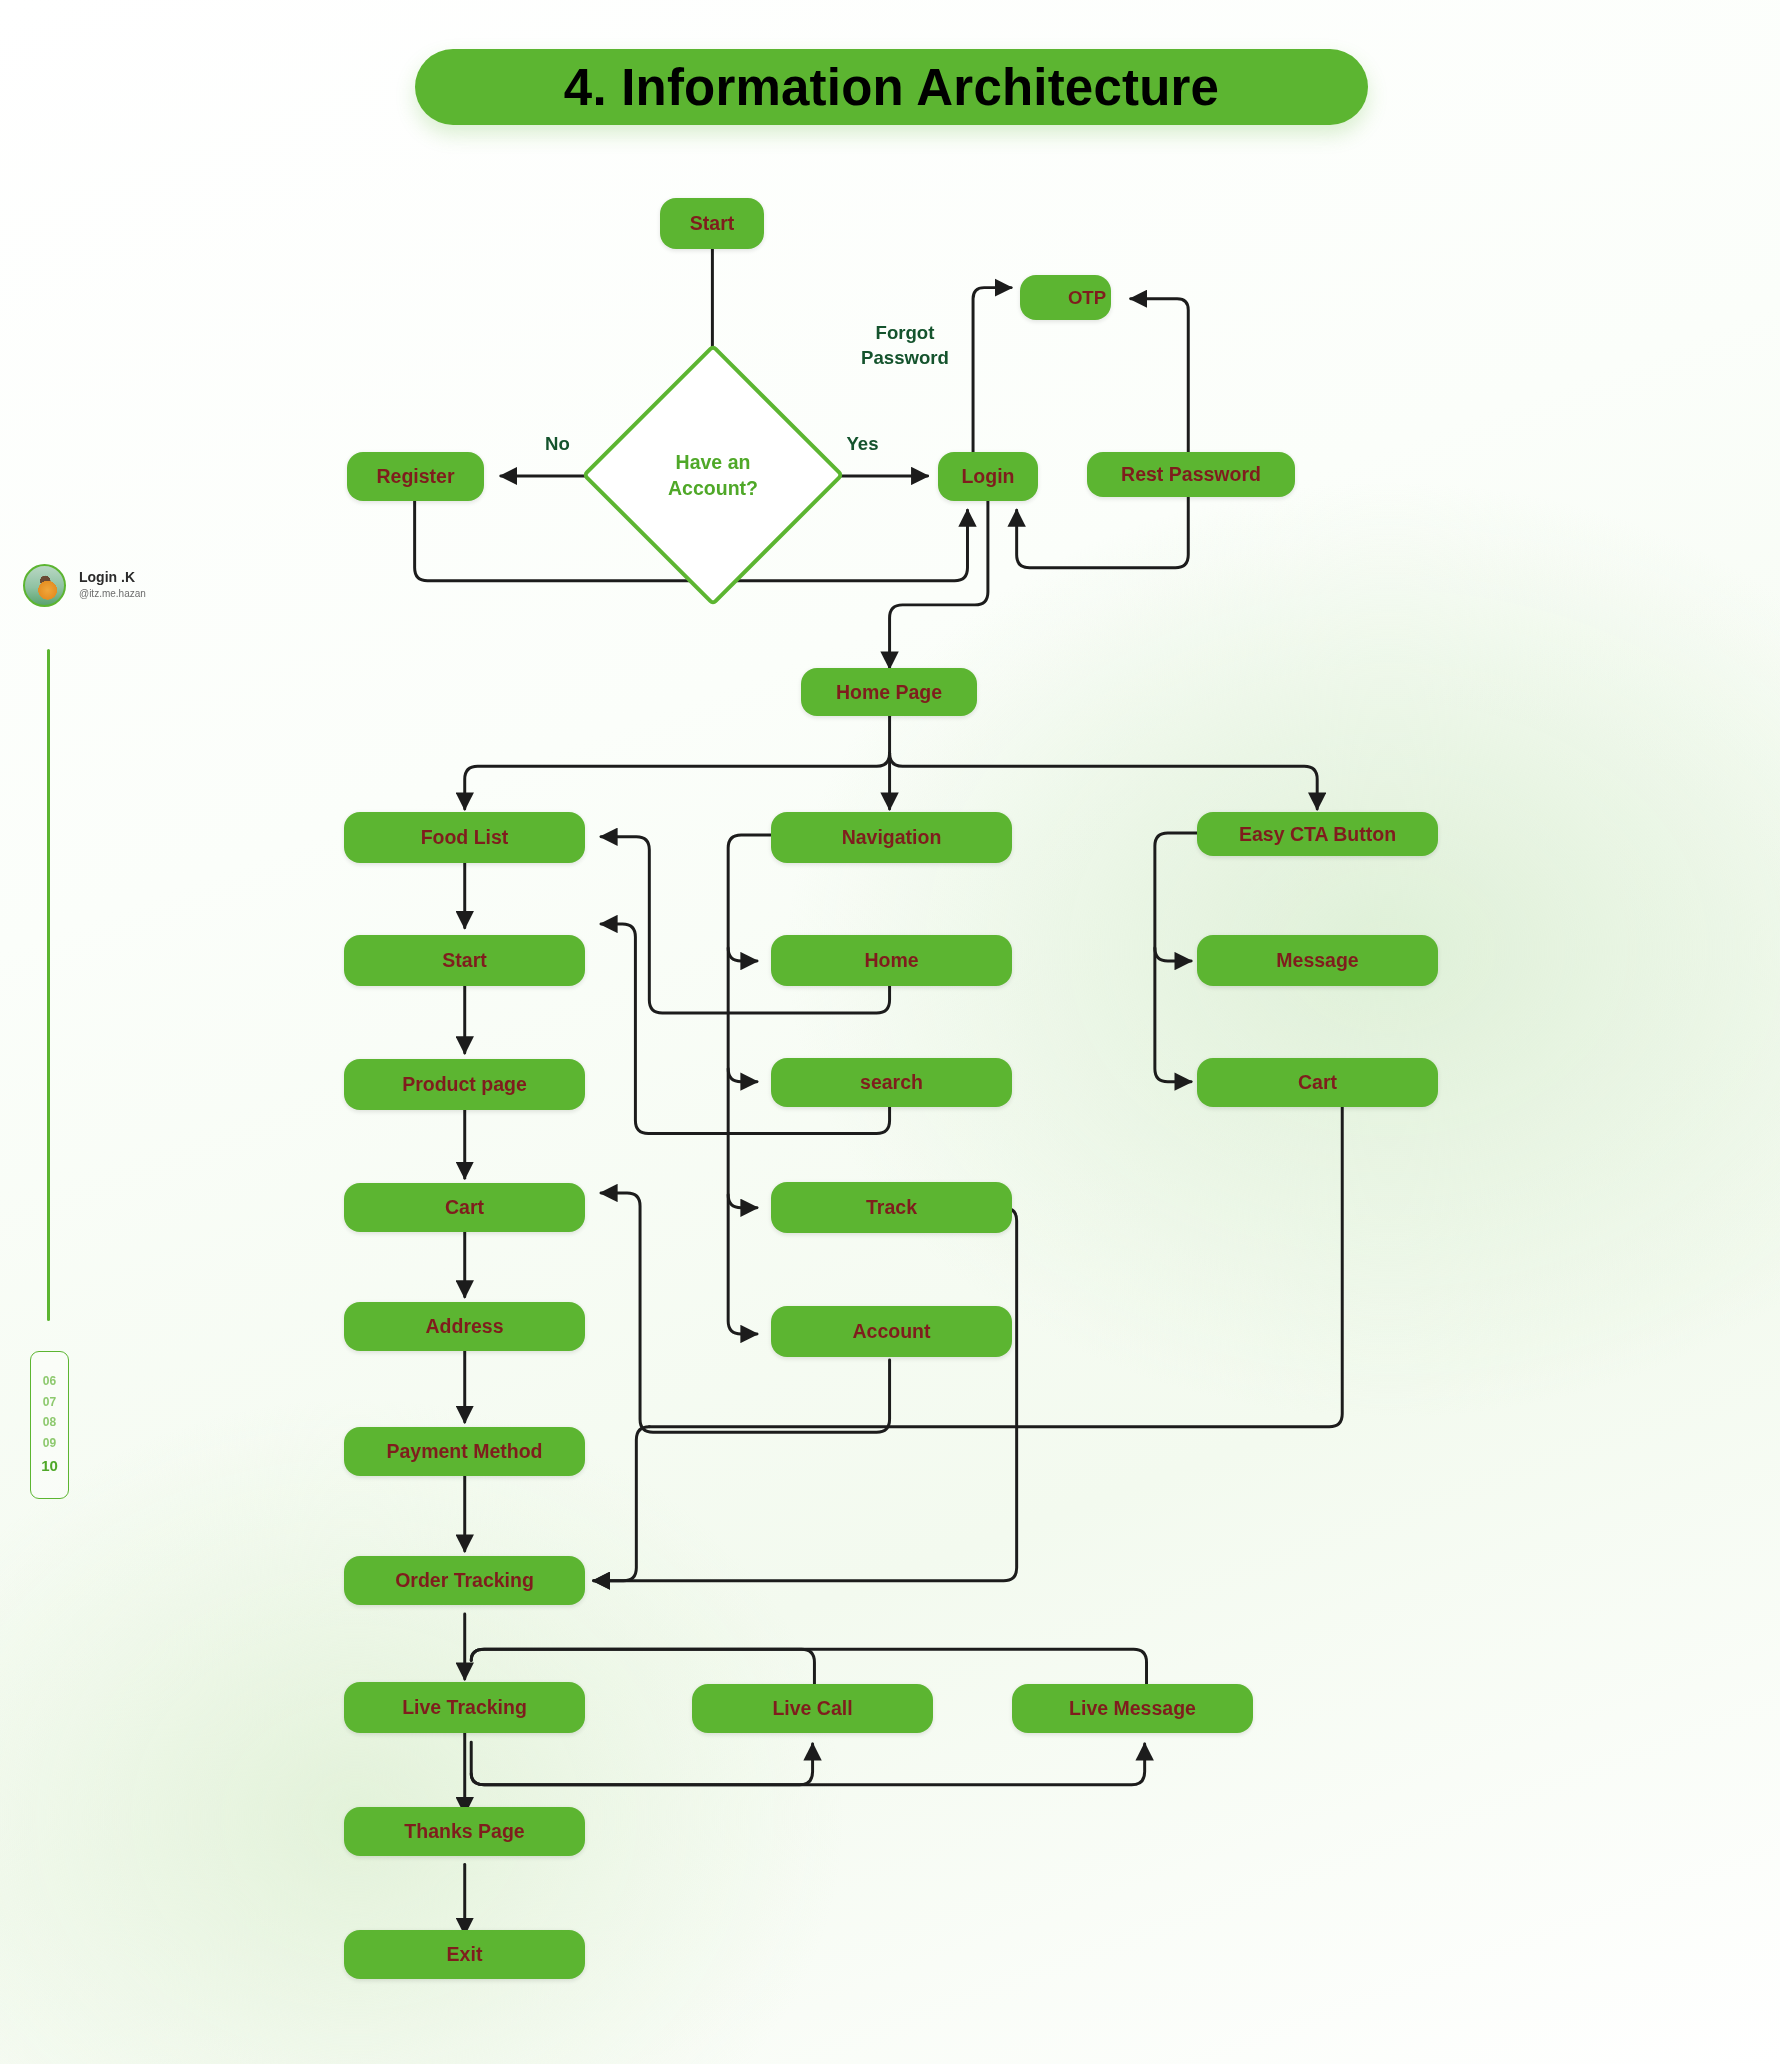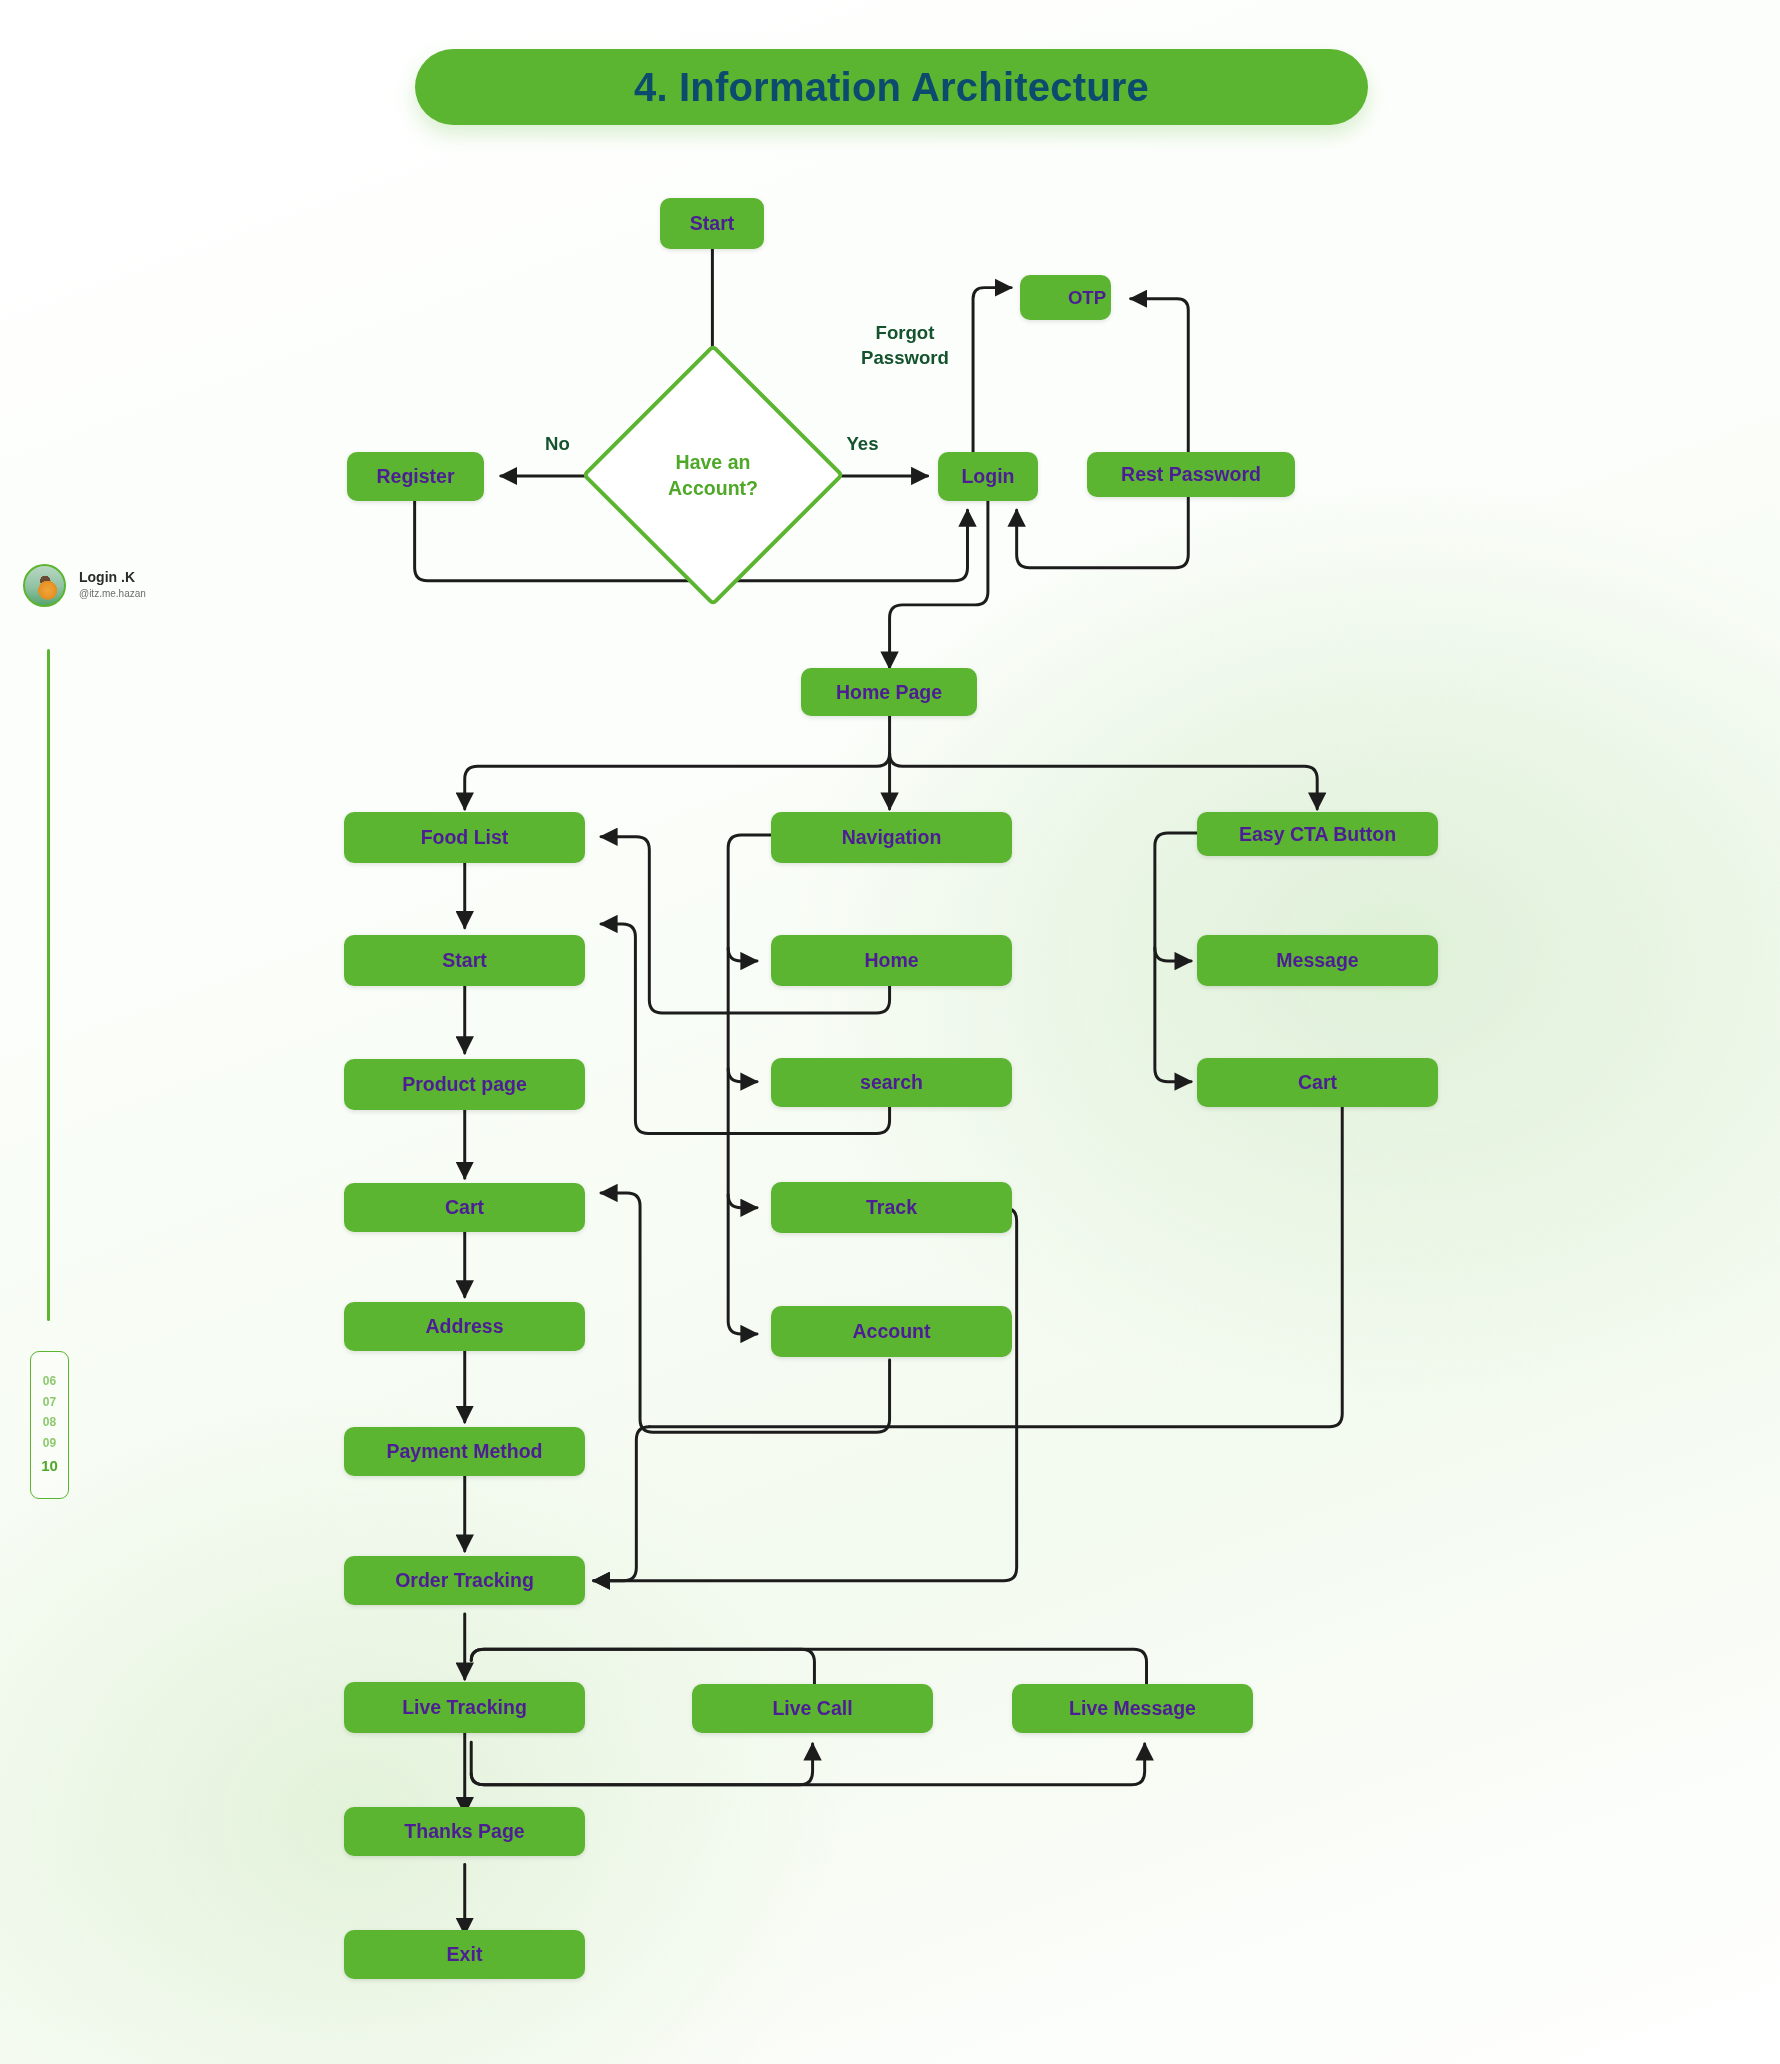--- a/index.html
+++ b/index.html
@@ -16,21 +16,21 @@
   }
 
   
   #title-pill {
     position:absolute; left:415px; top:49px; width:953px; height:76px;
     background:#5cb531; border-radius:38px;
     display:flex; align-items:center; justify-content:center;
     box-shadow:0 9.3px 20.4px rgba(92,181,49,0.22);
   }
   #title-pill .t {
-    color:#0c4a6e; font-size:40px; font-weight:700; letter-spacing:0.2px;
+    color:#000000; font-size:51px; font-weight:700; letter-spacing:0.2px;
   }
 
   
   #avatar-wrap {
     position:absolute; left:23px; top:564px; width:43px; height:43px;
     border-radius:50%;
     background:
       radial-gradient(circle at 58% 62%, #f0a63a 0%, #e58e22 28%, rgba(0,0,0,0) 29%),
       radial-gradient(circle at 52% 38%, #6b4a33 0%, #6b4a33 16%, rgba(0,0,0,0) 17%),
       linear-gradient(180deg, #b9d7c4 0%, #8fc2a2 55%, #5aa36e 100%);
@@ -57,23 +57,23 @@
   }
   #pager .pg { font-size:12px; color:#8dc96e; line-height:1.55; font-weight:600; }
   #pager .pg.active { color:#4fa828; font-weight:800; font-size:15px; }
 
   
   #flow { position:absolute; left:0; top:0; width:1781px; height:2065px; }
   #flow .edge { fill:none; stroke:#1c1c1c; stroke-width:3.2; stroke-linecap:round; stroke-linejoin:round; }
   #flow .edge-head { fill:#1c1c1c; }
 
   .node {
-    position:absolute; background:#5cb531; border-radius:10px;
+    position:absolute; background:#5cb531; border-radius:16px;
     display:flex; align-items:center; justify-content:center;
-    color:#4c1d95; font-size:19.5px; font-weight:700; text-align:center;
+    color:#7f1d1d; font-size:19.5px; font-weight:700; text-align:center;
     box-shadow:0 1.9px 4.6px rgba(0,0,0,0.10);
   }
   .node.small { font-size:18.6px;padding-left:43px; }
 
   .diamond {
     position:absolute;
     display:flex; align-items:center; justify-content:center;
   }
   .diamond .dshape {
     position:absolute; left:0; top:0; width:100%; height:100%;

